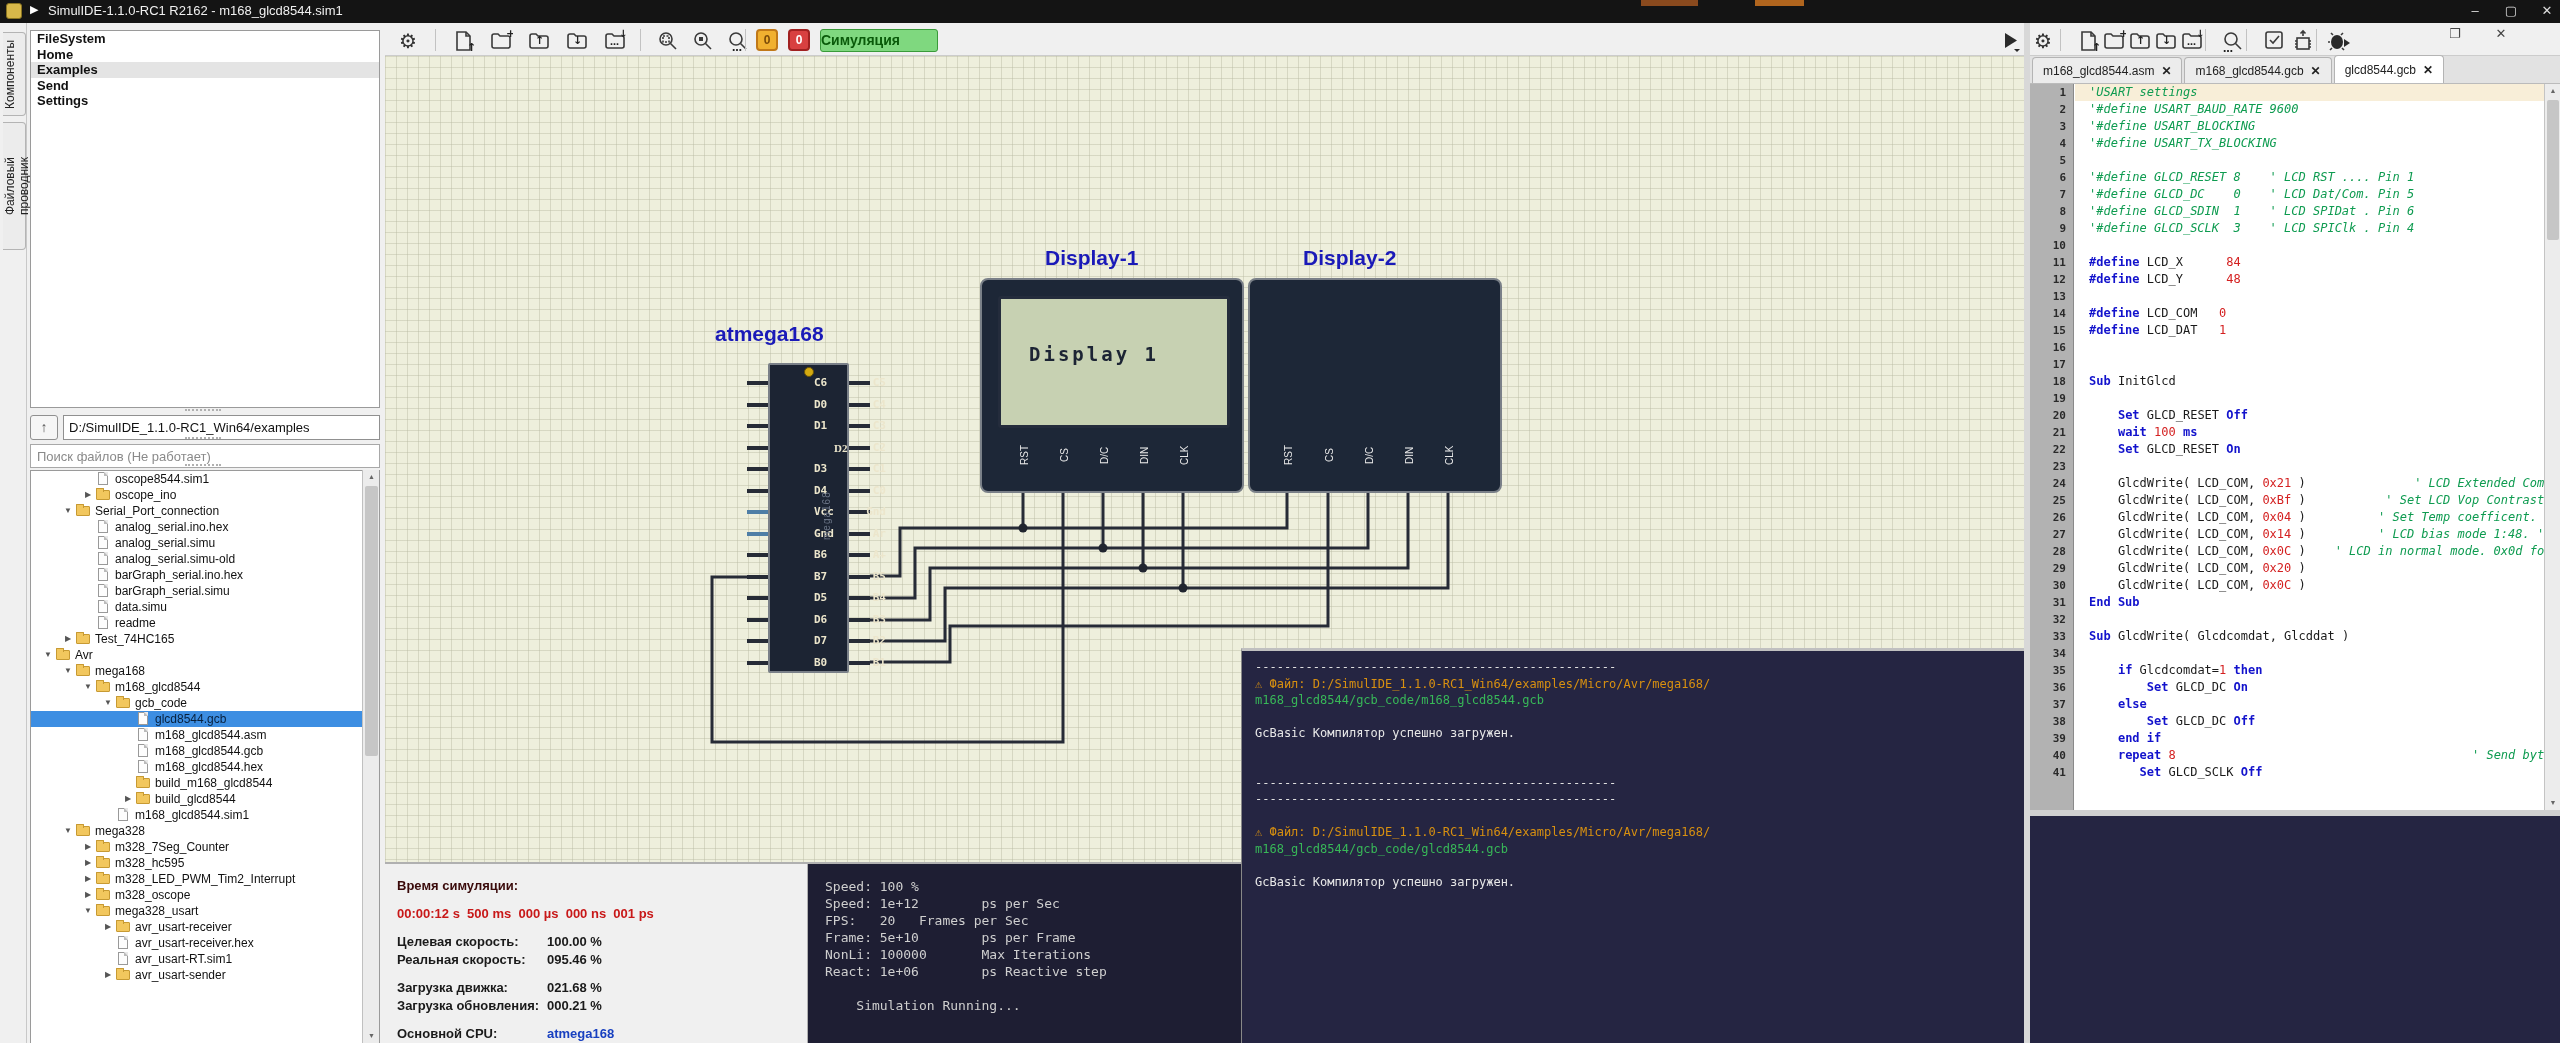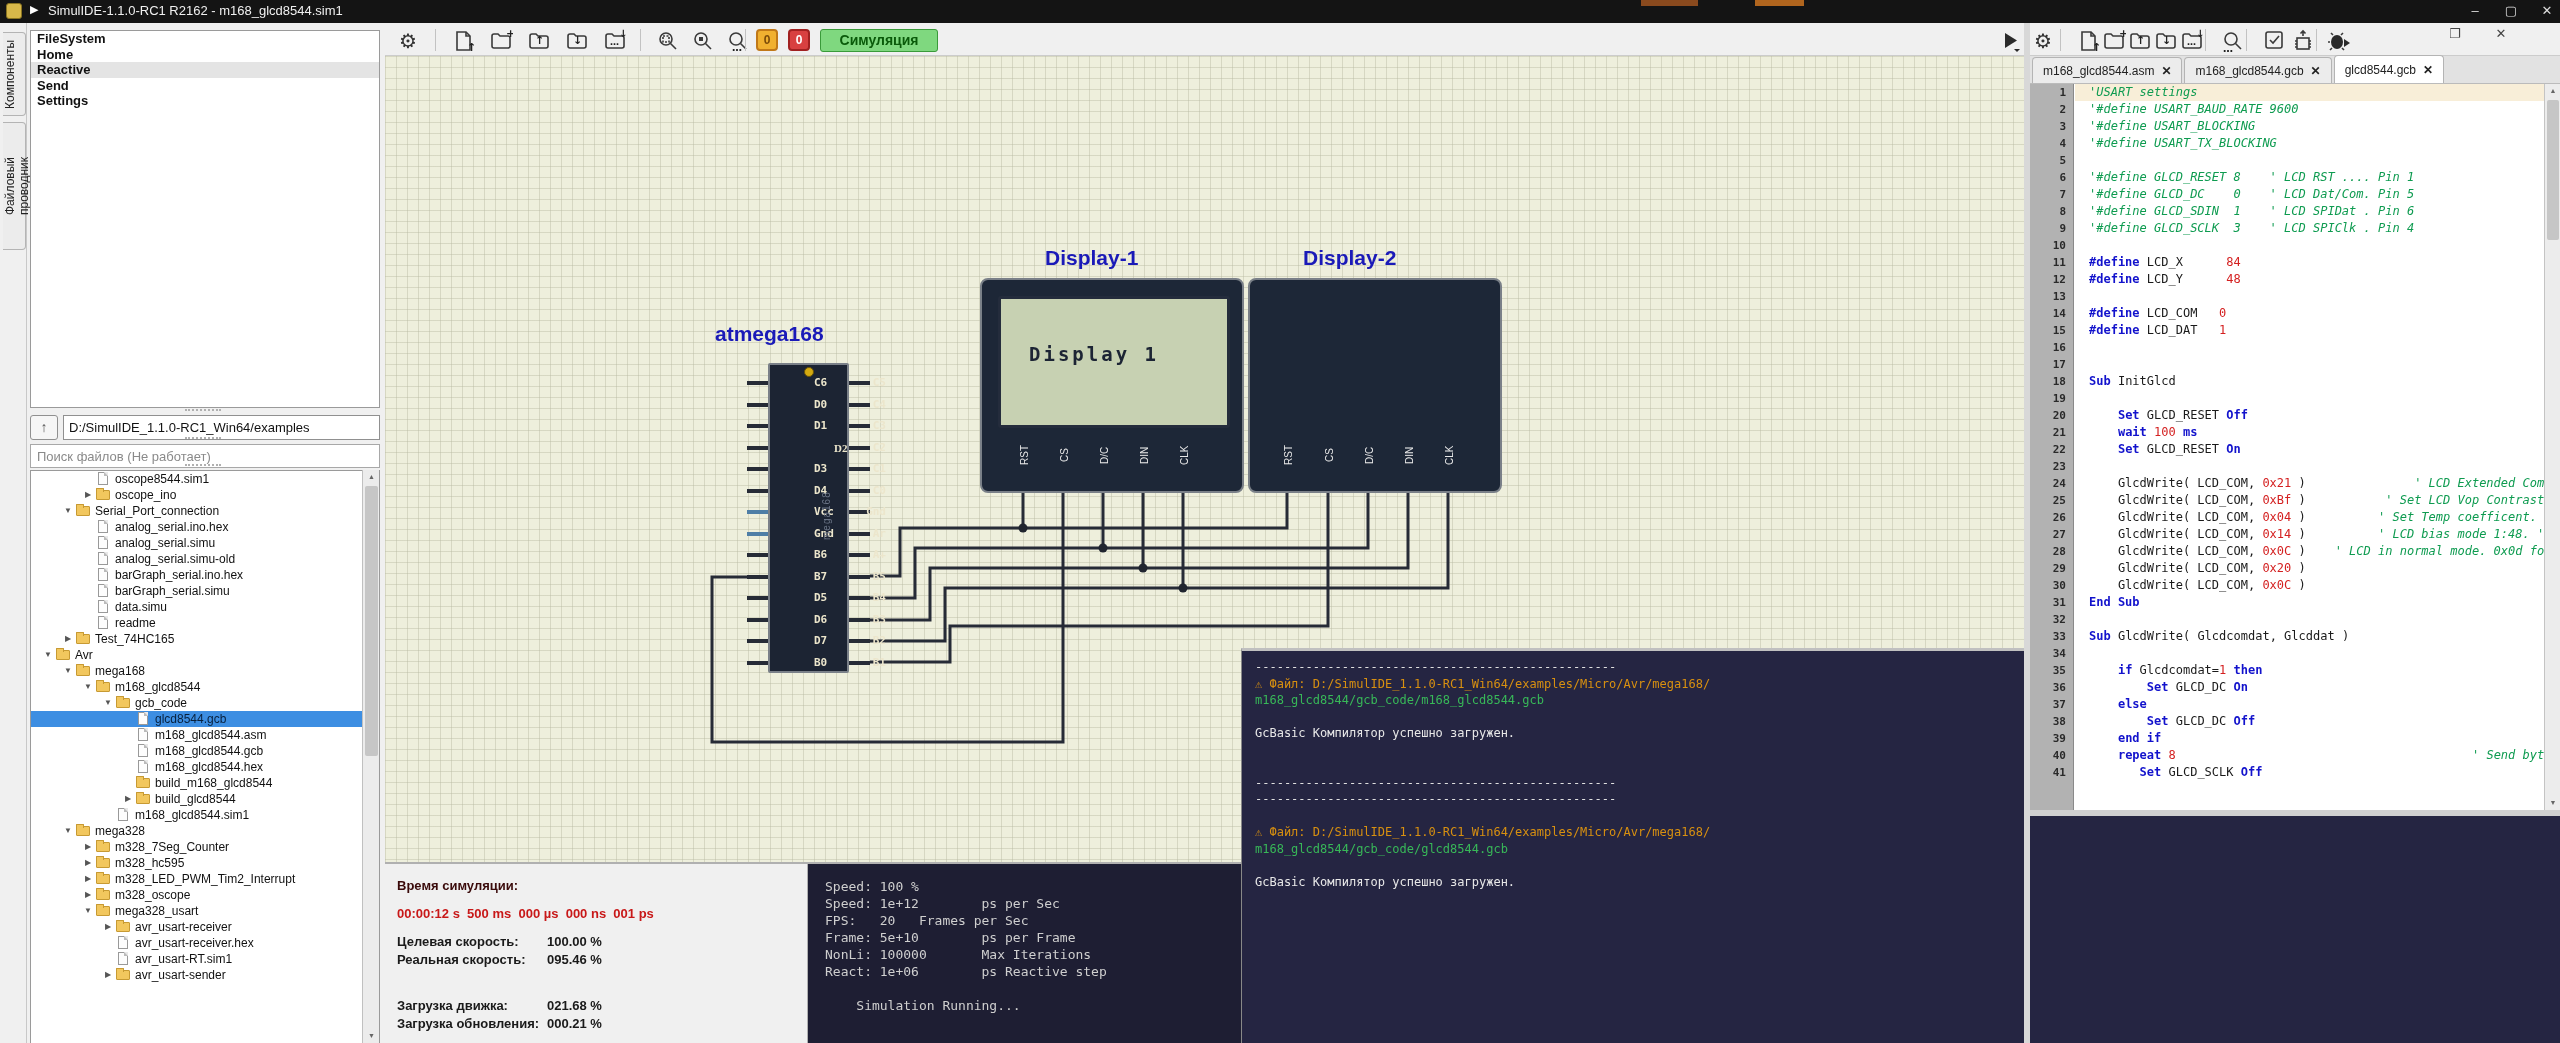--- a/index.html
+++ b/index.html
@@ -45,21 +45,21 @@
   
   #topstrip{left:385px;top:23px;width:2175px;height:33px;background:#f0f0f0;border-bottom:1px solid #cccccc;}
   .tbicon{top:5px;width:26px;height:26px;display:flex;align-items:center;justify-content:center;}
   .tbsep{top:6px;width:1px;height:22px;background:#c2c2c2;}
   .gchar{font-size:20px;color:#333;}
   #powerbtn{left:371px;top:6px;width:22px;height:22px;background:#f0b030;border:2px solid #c07818;border-radius:4px;
             color:#7a4a08;font-weight:bold;font-size:12px;text-align:center;line-height:18px;}
   #pausebtn{left:403px;top:6px;width:22px;height:22px;background:#d84040;border:2px solid #a02020;border-radius:4px;
             color:#fff;font-weight:bold;font-size:12px;text-align:center;line-height:18px;}
   #simbtn{left:435px;top:6px;width:118px;height:23px;background:#7fd87f;border:1px solid #3a9a3a;border-radius:3px;
-          color:#0a5a0a;font-weight:bold;font-size:14px;text-align:center;line-height:21px;}
+          color:#0a5a0a;font-weight:bold;font-size:14px;text-align:left;line-height:21px;}
   .dockbtn{top:2px;width:18px;height:18px;color:#444;font-size:13px;text-align:center;line-height:18px;}
   
   #canvas{left:385px;top:56px;width:1639px;height:806px;background-color:#eeefdc;
     background-image:linear-gradient(rgba(185,187,162,.45) 1px,transparent 1px),
                      linear-gradient(90deg,rgba(185,187,162,.45) 1px,transparent 1px);
     background-size:11px 11px;overflow:hidden;}
   .complabel{font-size:21px;font-weight:bold;color:#1a1ab8;white-space:nowrap;}
   #chipbody{left:383px;top:307px;width:81px;height:310px;background:#1c2433;border:2px solid #7a8088;border-radius:2px;}
   .pinstub{height:4px;background:#262b36;}
   .pinstub.blue{background:#4e7ea6;}
@@ -125,21 +125,21 @@
   <div class="abs winbtn" style="left:2534px;">✕</div>
 </div>
 
 <div id="tabstrip" class="abs">
   <div class="abs vtab" style="top:9px;height:84px;">Компоненты</div>
   <div class="abs vtab" style="top:99px;height:128px;">Файловый проводник</div>
 </div>
 <div id="places" class="abs">
     <div class="place">FileSystem</div>
     <div class="place">Home</div>
-    <div class="place sel">Reactive</div>
+    <div class="place sel">Examples</div>
     <div class="place">Send</div>
     <div class="place">Settings</div>
   </div>
 <div id="upbtn" class="abs">↑</div>
 <input id="pathfield" class="abs" value="D:/SimulIDE_1.1.0-RC1_Win64/examples" style="">
 <input id="searchfield" class="abs" placeholder="Поиск файлов (Не работает)" style="">
 <div class="abs griphandle" style="left:185px;top:409px;"></div>
 <div class="abs griphandle" style="left:185px;top:437px;"></div>
 <div class="abs griphandle" style="left:185px;top:464px;"></div>
 <div id="tree" class="abs">
@@ -636,21 +636,21 @@
       <span class="svalue "></span>
     </div>
     <div class="srow" style="margin-top: 10px;">
       <span class="slabel ">Целевая скорость:</span>
       <span class="svalue ">100.00 %</span>
     </div>
     <div class="srow" style="margin-top: 0px;">
       <span class="slabel ">Реальная скорость:</span>
       <span class="svalue ">095.46 %</span>
     </div>
-    <div class="srow" style="margin-top: 28px;">
+    <div class="srow" style="margin-top: 10px;">
       <span class="slabel ">Загрузка движка:</span>
       <span class="svalue ">021.68 %</span>
     </div>
     <div class="srow" style="margin-top: 0px;">
       <span class="slabel ">Загрузка обновления:</span>
       <span class="svalue ">000.21 %</span>
     </div>
     <div class="srow" style="margin-top: 10px;">
       <span class="slabel ">Основной CPU:</span>
       <span class="svalue cpu">atmega168</span>

